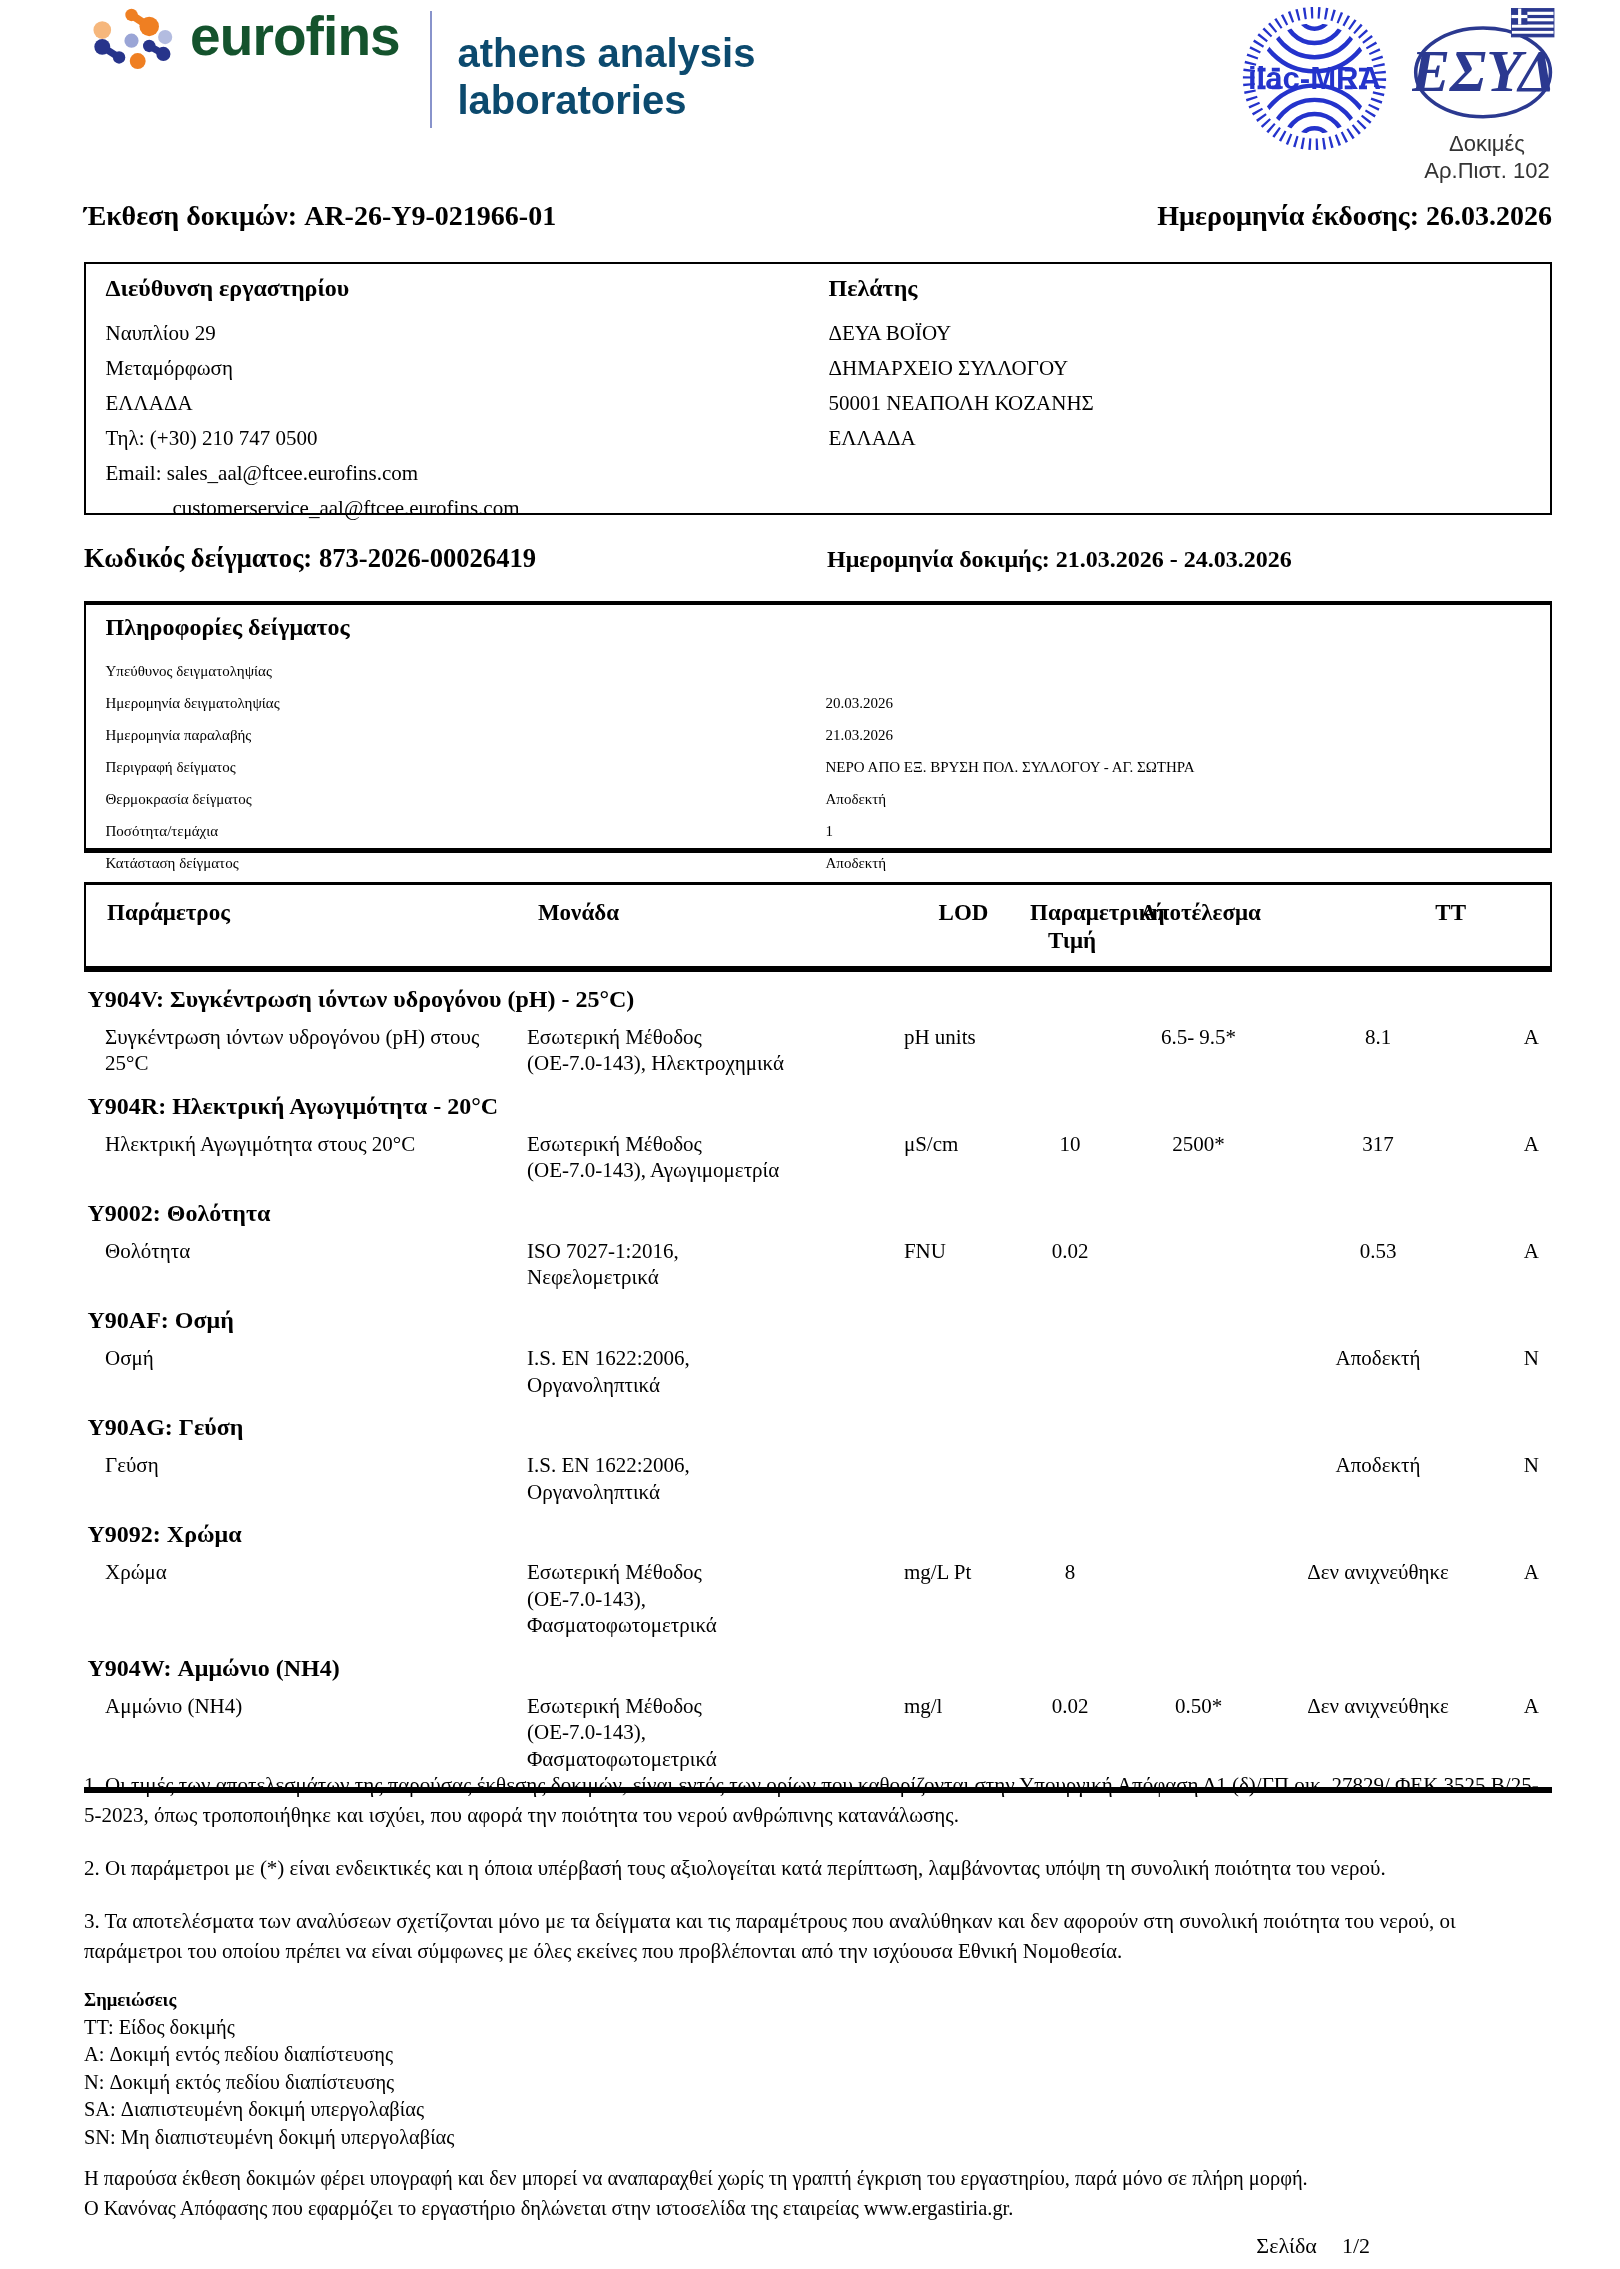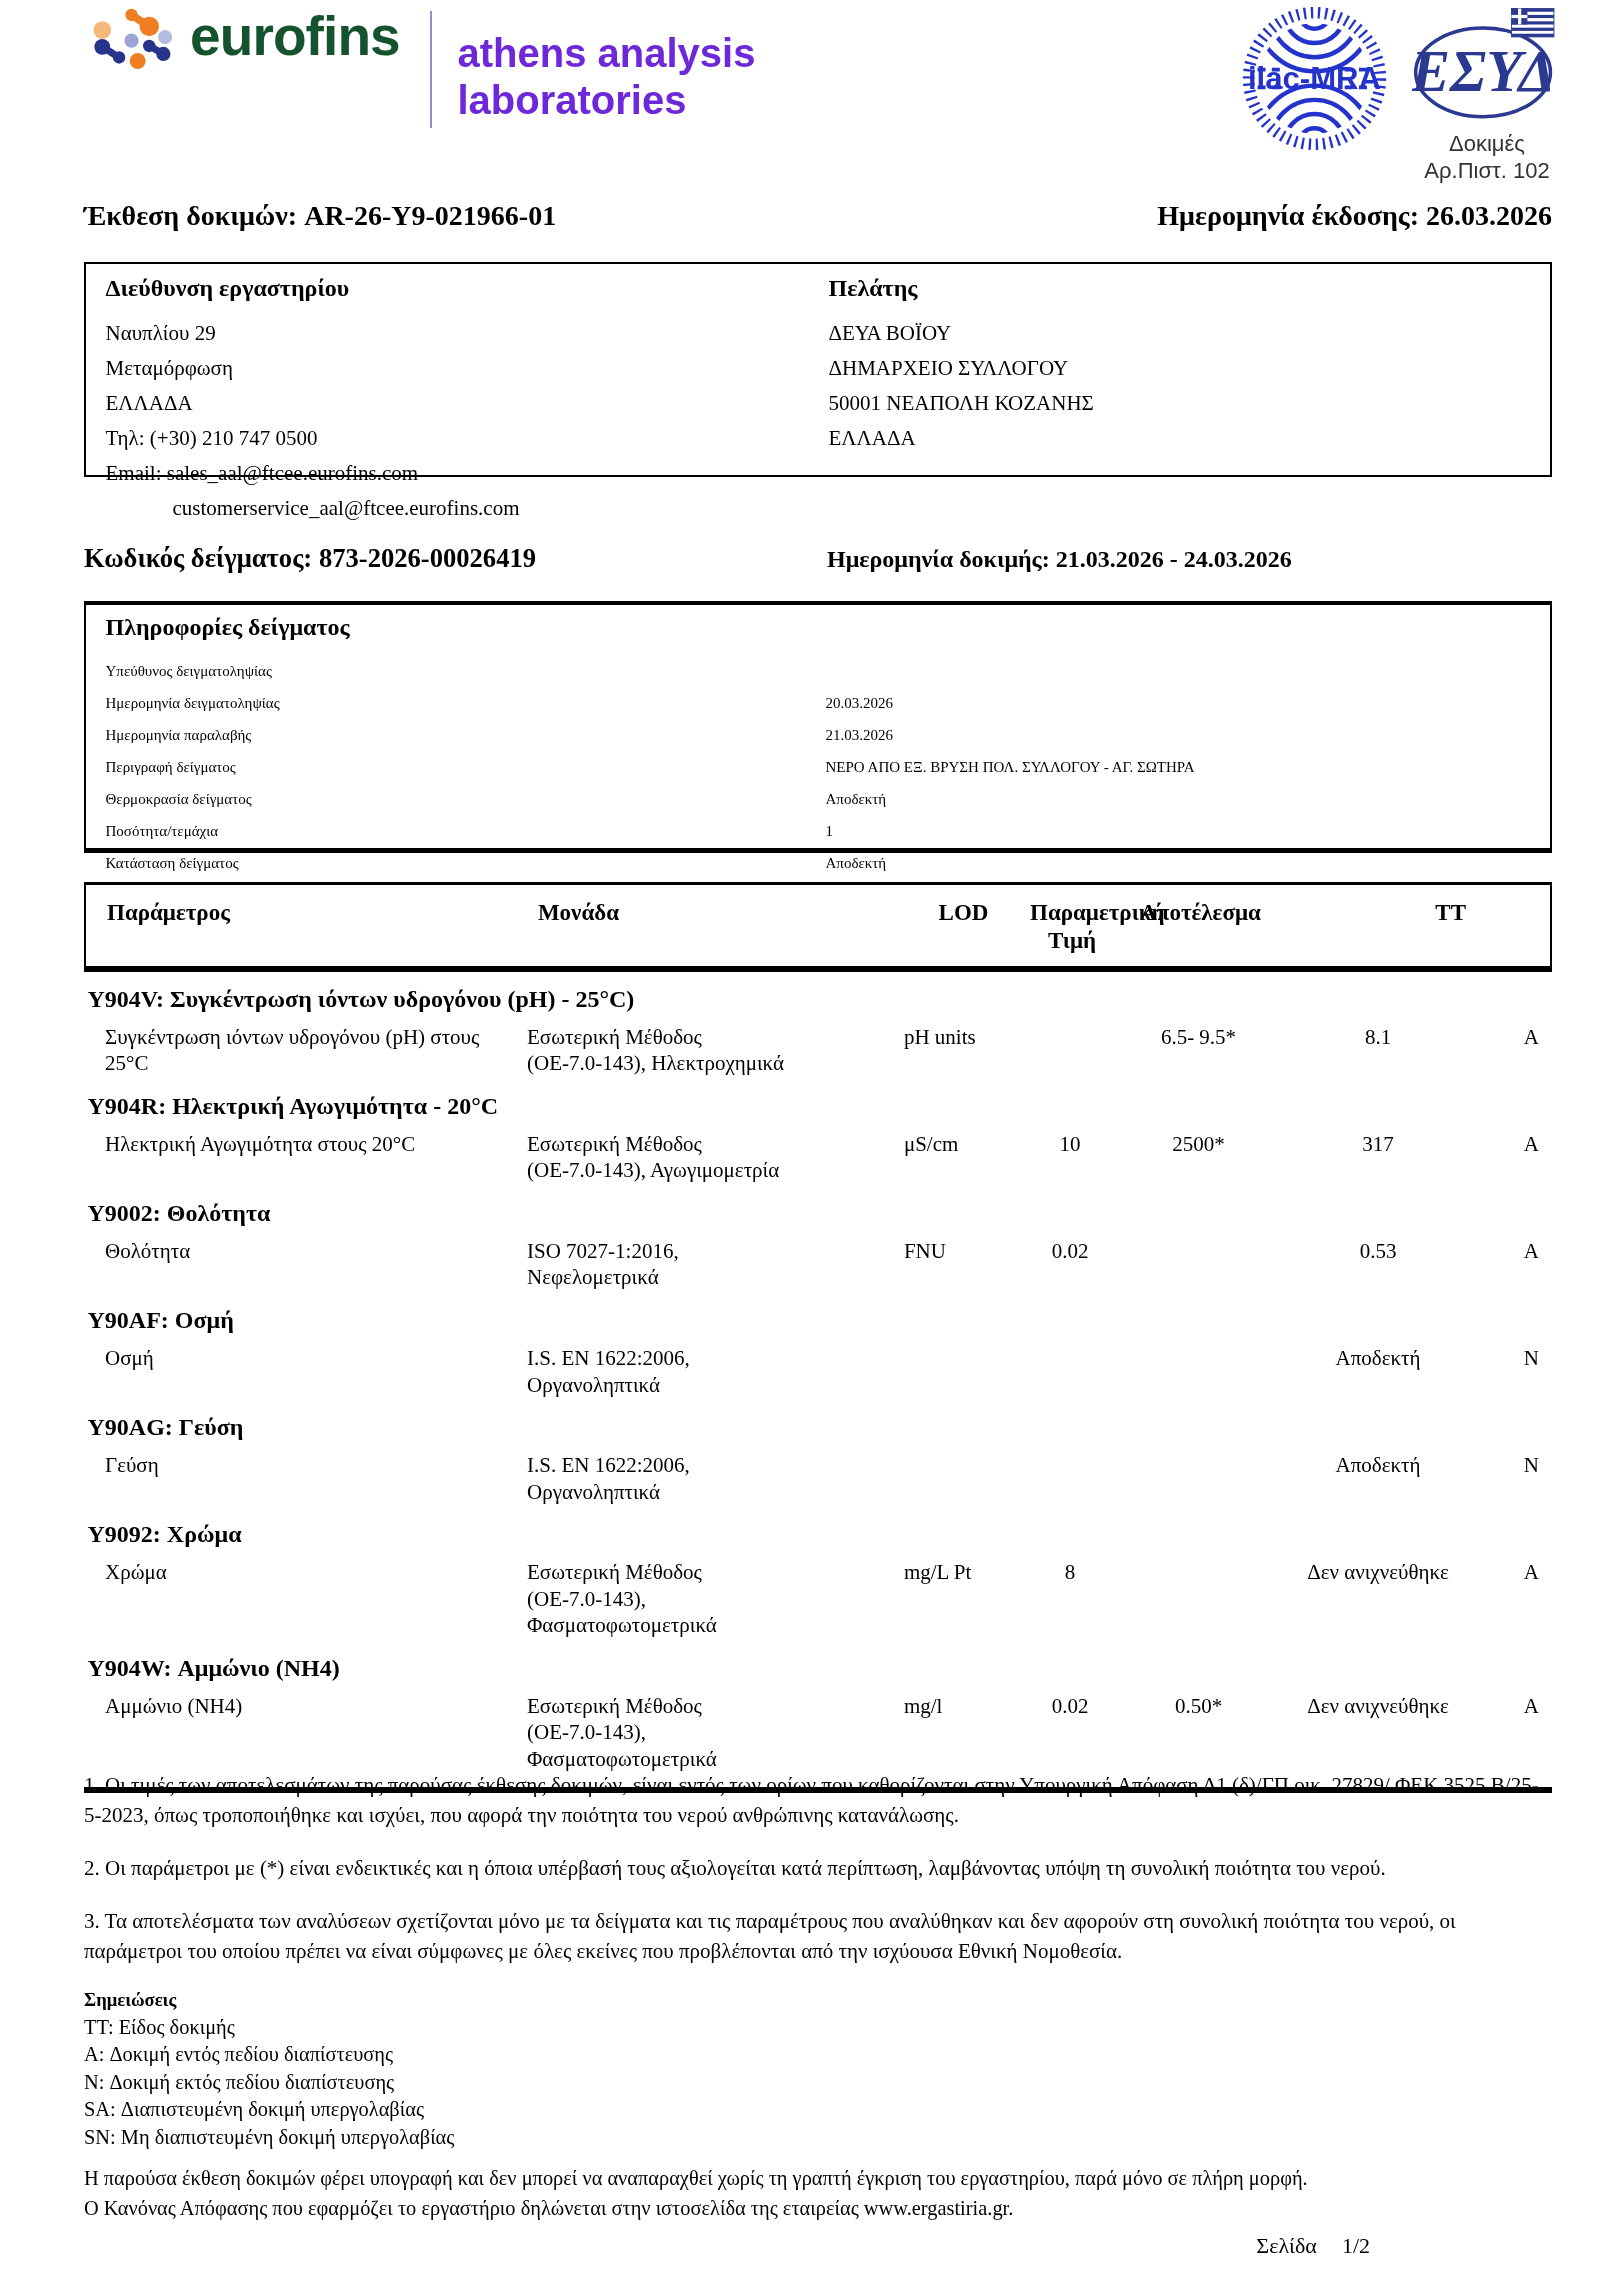--- a/index.html
+++ b/index.html
@@ -17,21 +17,21 @@
   .ilac-wrap{left:1238px;top:1.8px;}
   .esyd-wrap{left:1408px;top:5.3px;width:158px;text-align:center;}
   .esyd-sub{font-family:"Liberation Sans",sans-serif;font-size:22px;line-height:27.5px;color:#333;margin-top:3.5px;}
 
   
   .title-row{left:84px;top:200px;width:1468px;display:flex;justify-content:space-between;
              font-weight:bold;font-size:28px;}
 
   
   .box{box-sizing:border-box;border:2.7px solid #000;}
-  .box1{left:84px;top:262px;width:1468px;height:215px;padding:10.6px 0 0 19.5px;display:flex;}
+  .box1{left:84px;top:262px;width:1468px;height:253px;padding:10.6px 0 0 19.5px;display:flex;}
   .box1-col-left{width:723px;flex:none;}
   .box1-col-right{flex:1;}
   .box-heading{font-weight:bold;font-size:24px;margin-bottom:14px;}
   .addr-line{font-size:21px;line-height:35px;}
   .addr-line.indent{padding-left:67px;}
 
   .sample-row{left:84px;top:543px;width:1468px;display:flex;}
   .sample-code{font-weight:bold;font-size:26.6px;width:743px;flex:none;}
   .test-date{font-weight:bold;font-size:24px;padding-top:2.7px;}
 
@@ -86,21 +86,21 @@
       <circle cx="50" cy="38" r="8" fill="#9aa5d6"></circle>
       <circle cx="88" cy="34" r="8" fill="#b3bce0"></circle>
       <circle cx="70" cy="44" r="7" fill="#27348b"></circle>
       <circle cx="86" cy="53" r="8" fill="#27348b"></circle>
       <circle cx="17" cy="45" r="9" fill="#27348b"></circle>
       <circle cx="36" cy="57" r="7" fill="#27348b"></circle>
       <circle cx="57" cy="61" r="9" fill="#ef7f22"></circle>
     </svg>
     <div class="eurofins-word" style="color:#14532d;">eurofins</div>
     <div class="brand-divider" style="background:#8893cb;"></div>
-    <div class="athens-text" style="color:#6d28d9;">
+    <div class="athens-text" style="color:#0c4a6e;">
       <div>athens analysis</div>
       <div>laboratories</div>
     </div>
   </div>
 
   <div class="abs ilac-wrap">
     <svg width="153" height="153" viewBox="0 0 172 172">
       <defs>
           <clipPath id="ilacClip">
             <circle cx="86" cy="86" r="62"></circle>

